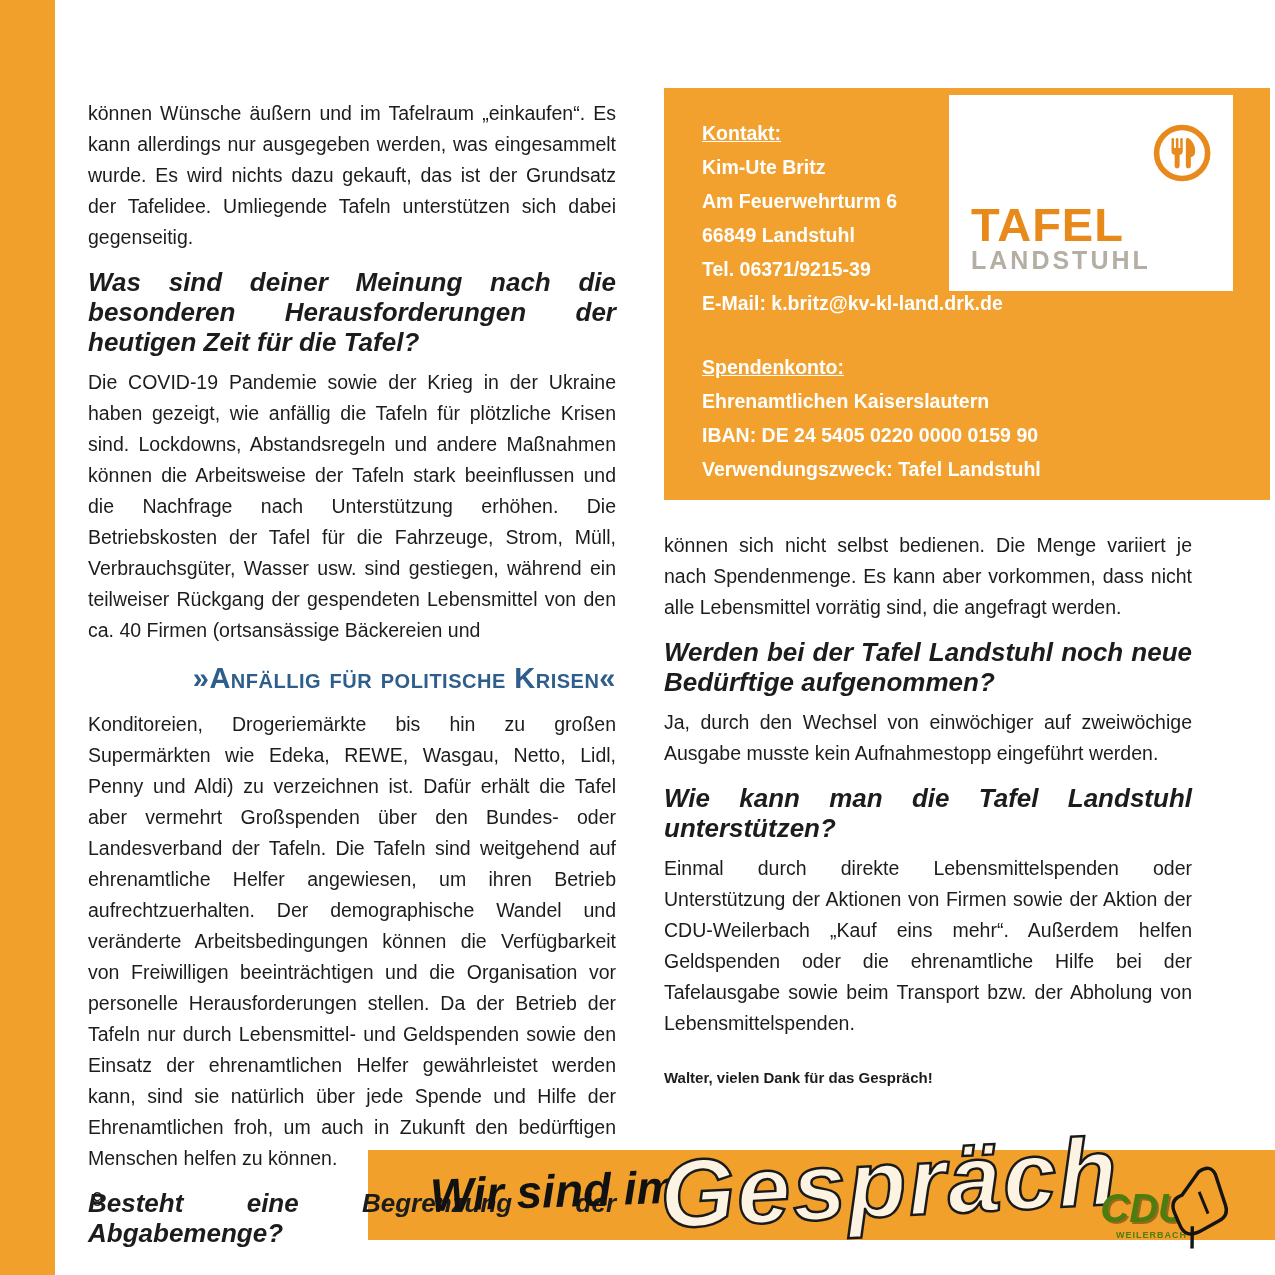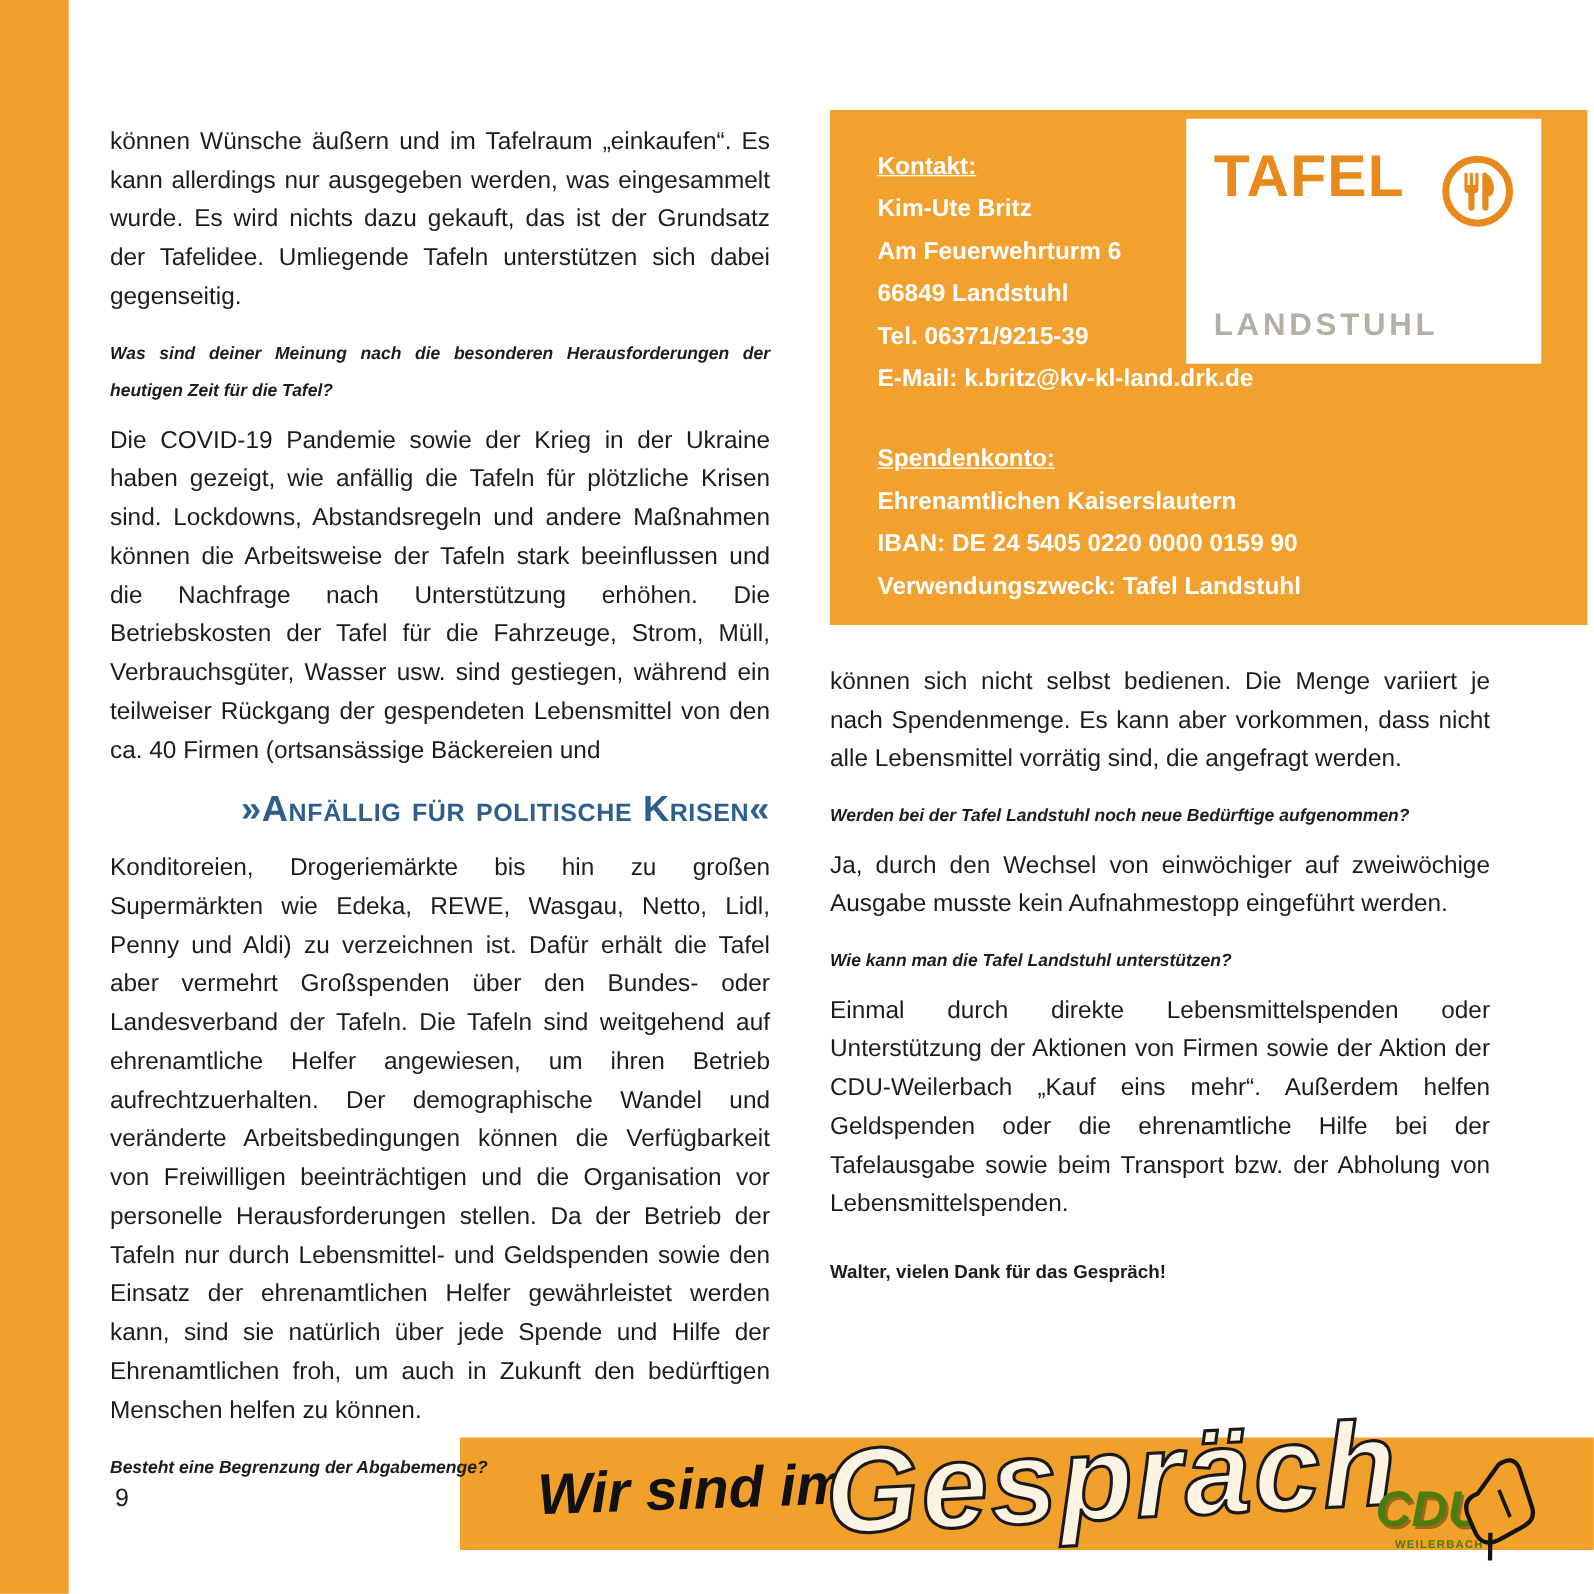--- a/index.html
+++ b/index.html
@@ -15,21 +15,21 @@
 
   
   .col-left{position:absolute;left:88px;top:82px;width:528px;margin-top:16px;}
   .col-right{position:absolute;left:664px;top:530px;width:528px;}
 
   p.body{
     font-size:19.5px;line-height:31px;text-align:justify;margin:0 0 10px 0;
     hyphens:auto;-webkit-hyphens:auto;
   }
   p.question{
-    font-size:14px;line-height:30px;font-weight:bold;font-style:italic;
+    font-size:26px;line-height:30px;font-weight:bold;font-style:italic;
     text-align:justify;margin:14px 0 10px 0;
   }
   h2.section-heading{
     font-variant:small-caps;color:#2e5e8c;font-weight:bold;text-align:right;
     font-size:29px;margin:16px 0 14px 0;letter-spacing:0.5px;
   }
   p.closing{
     font-size:15px;line-height:30px;font-weight:bold;margin:24px 0 0 0;
   }
 
@@ -41,21 +41,21 @@
   .contact-box .label{
     font-weight:bold;font-size:19.5px;text-decoration:underline;line-height:34px;
   }
   .contact-box .line{font-weight:bold;font-size:19.5px;line-height:34px;}
   .contact-gap{height:30px;}
 
   .logo-card{
     position:absolute;top:7px;right:37px;width:284px;height:196px;background:#ffffff;
     box-sizing:border-box;padding:22px 20px 18px 22px;display:flex;flex-direction:row;
   }
-  .logo-textcol{display:flex;flex-direction:column;justify-content:space-between;flex:1;}
+  .logo-textcol{display:flex;flex-direction:column;justify-content:flex-end;flex:1;}
   .logo-tafel{color:#e8891b;font-weight:bold;font-size:47px;letter-spacing:1px;line-height:1;}
   .logo-landstuhl{color:#b5afa3;font-weight:bold;font-size:25px;letter-spacing:3px;line-height:1;}
   .logo-icon{width:80px;height:80px;margin-top:-4px;}
 
   
   .page-number{position:absolute;left:92px;top:1188px;font-size:20px;}
   .script-small{
     position:absolute;left:430px;top:1164px;font-size:46px;font-weight:bold;font-style:italic;
     color:#111111;transform:rotate(-2deg);
   }

